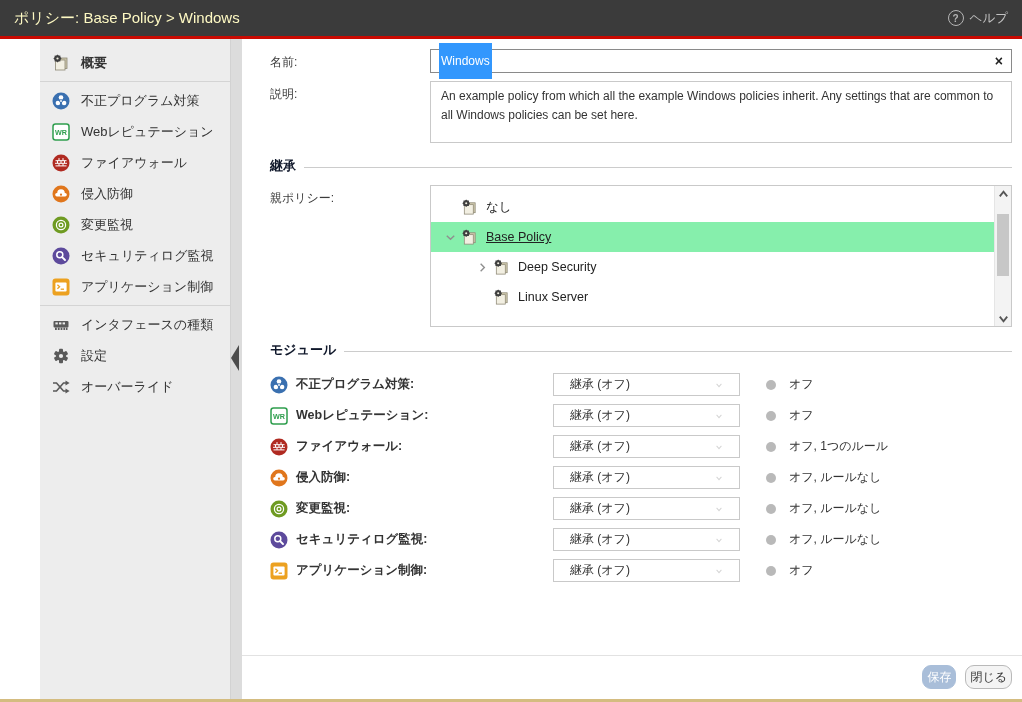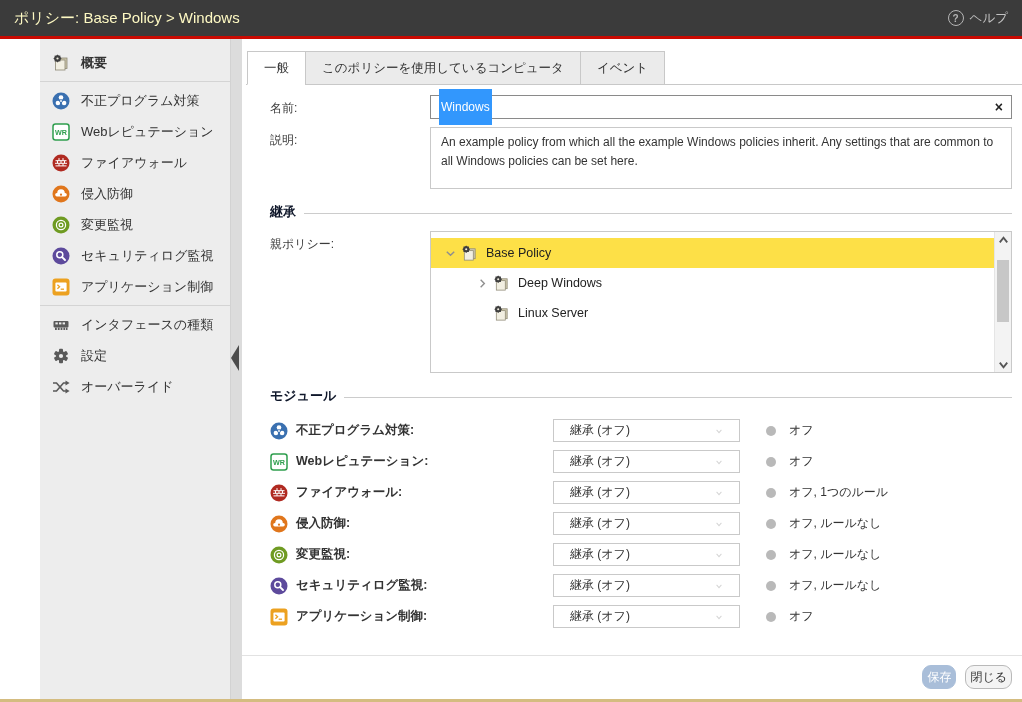--- a/index.html
+++ b/index.html
@@ -51,21 +51,21 @@
 
   .section-header{display:flex;align-items:center;gap:8px;margin:14px 0 10px 0;
                   font-weight:bold;font-size:13px;color:#0f172a;}
   .section-header .rule{flex:1;height:1px;background:#ccc;margin-top:2px;}
 
   
   .tree-box{flex:1;height:142px;border:1px solid #c9c9c9;background:#fff;display:flex;box-sizing:border-box;}
   .tree-rows{flex:1;padding-top:6px;min-width:0;}
   .tree-row{height:30px;display:flex;align-items:center;font-size:12.5px;color:#222;
             padding-left:8px;cursor:pointer;}
-  .tree-row.selected{background:#fde047;}
+  .tree-row.selected{background:#86efac;text-decoration:underline;}
   .tree-row .chev{width:22px;display:flex;justify-content:center;line-height:0;}
   .tree-row.lvl1{padding-left:40px;}
   .tree-row .icon{line-height:0;}
   .tree-row .label{margin-left:8px;}
 
   .scrollbar{width:17px;background:#f3f3f3;border-left:1px solid #e5e5e5;display:flex;flex-direction:column;
              align-items:center;box-sizing:border-box;}
   .sb-arrow{height:16px;width:17px;display:flex;align-items:center;justify-content:center;cursor:pointer;line-height:0;}
   .sb-track{flex:1;width:100%;position:relative;}
   .sb-thumb{position:absolute;top:12px;left:2px;right:2px;height:62px;background:#c7c7c7;cursor:grab;}
@@ -257,25 +257,20 @@
     </nav>
     <div class="strip">
       <div class="collapse-handle">
         <svg width="9" height="26" viewBox="0 0 9 26">
             <path d="M9,0 L1,13 L9,26 Z" fill="#4c4c4c"></path>
           </svg>
       </div>
     </div>
 
     <main>
-      <div class="tabbar" id="tabbar">
-          <div class="tab active">一般</div>
-          <div class="tab">このポリシーを使用しているコンピュータ</div>
-          <div class="tab">イベント</div>
-        </div>
 
       <div class="content">
 
         <div class="form-row">
           <label>名前:</label>
           <div class="name-input">
             <span class="name-sel">Windows</span>
             <span class="name-clear">×</span>
           </div>
         </div>
@@ -287,20 +282,33 @@
 
         <div class="section-header">
           <span>継承</span>
           <div class="rule"></div>
         </div>
 
         <div class="form-row">
           <label>親ポリシー:</label>
           <div class="tree-box">
             <div class="tree-rows" id="tree-rows">
+                <div class="tree-row">
+    <span class="chev"></span>
+    <span class="icon"><svg width="17" height="17" viewBox="0 0 18 18">
+    <rect x="5.5" y="4" width="9.5" height="10.5" fill="#cfc9ae" stroke="#8d8874" stroke-width="0.8"></rect>
+    <rect x="3.5" y="6" width="9.5" height="10" fill="#f2efe2" stroke="#8d8874" stroke-width="0.8"></rect>
+    <g fill="#3f3f3f">
+                        <rect x="2.6" y="1.6" width="5.8" height="5.8"></rect>
+                        <rect x="2.6" y="1.6" width="5.8" height="5.8" transform="rotate(45 5.5 4.5)"></rect>
+                      </g>
+    <circle cx="5.5" cy="4.5" r="1.1" fill="#f2efe2"></circle>
+                    </svg></span>
+    <span class="label">なし</span>
+  </div>
                 <div class="tree-row selected">
     <span class="chev">
                     <svg width="13" height="13" viewBox="0 0 14 14">
                       <polyline points="3,5 7,9 11,5" fill="none" stroke="#8f8f8f" stroke-width="1.5"></polyline>
                     </svg>
                   </span>
     <span class="icon"><svg width="17" height="17" viewBox="0 0 18 18">
     <rect x="5.5" y="4" width="9.5" height="10.5" fill="#cfc9ae" stroke="#8d8874" stroke-width="0.8"></rect>
     <rect x="3.5" y="6" width="9.5" height="10" fill="#f2efe2" stroke="#8d8874" stroke-width="0.8"></rect>
     <g fill="#3f3f3f">
@@ -319,21 +327,21 @@
                   </span>
     <span class="icon"><svg width="17" height="17" viewBox="0 0 18 18">
     <rect x="5.5" y="4" width="9.5" height="10.5" fill="#cfc9ae" stroke="#8d8874" stroke-width="0.8"></rect>
     <rect x="3.5" y="6" width="9.5" height="10" fill="#f2efe2" stroke="#8d8874" stroke-width="0.8"></rect>
     <g fill="#3f3f3f">
                         <rect x="2.6" y="1.6" width="5.8" height="5.8"></rect>
                         <rect x="2.6" y="1.6" width="5.8" height="5.8" transform="rotate(45 5.5 4.5)"></rect>
                       </g>
     <circle cx="5.5" cy="4.5" r="1.1" fill="#f2efe2"></circle>
                     </svg></span>
-    <span class="label">Deep Windows</span>
+    <span class="label">Deep Security</span>
   </div>
                 <div class="tree-row lvl1">
     <span class="chev"></span>
     <span class="icon"><svg width="17" height="17" viewBox="0 0 18 18">
     <rect x="5.5" y="4" width="9.5" height="10.5" fill="#cfc9ae" stroke="#8d8874" stroke-width="0.8"></rect>
     <rect x="3.5" y="6" width="9.5" height="10" fill="#f2efe2" stroke="#8d8874" stroke-width="0.8"></rect>
     <g fill="#3f3f3f">
                         <rect x="2.6" y="1.6" width="5.8" height="5.8"></rect>
                         <rect x="2.6" y="1.6" width="5.8" height="5.8" transform="rotate(45 5.5 4.5)"></rect>
                       </g>

